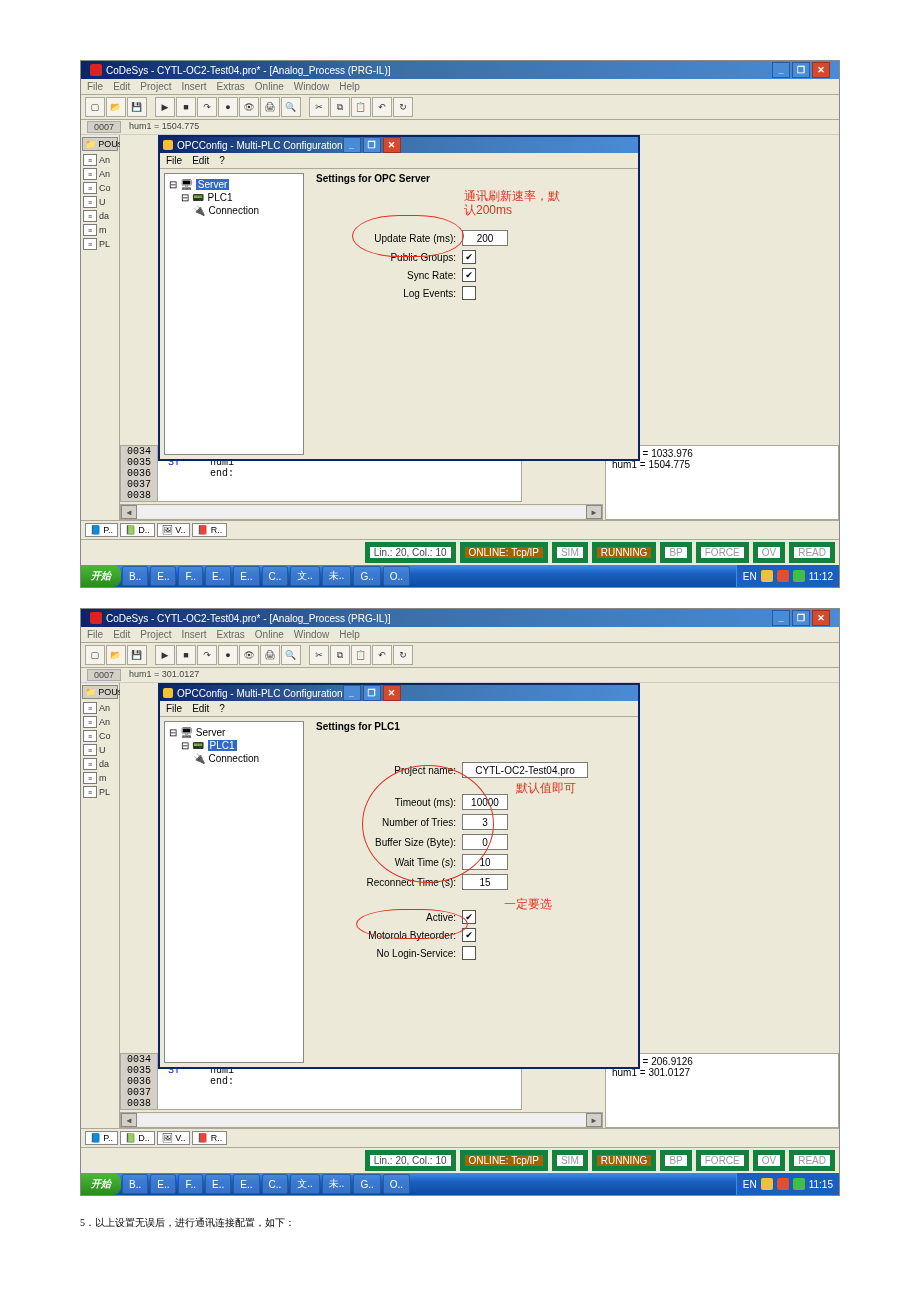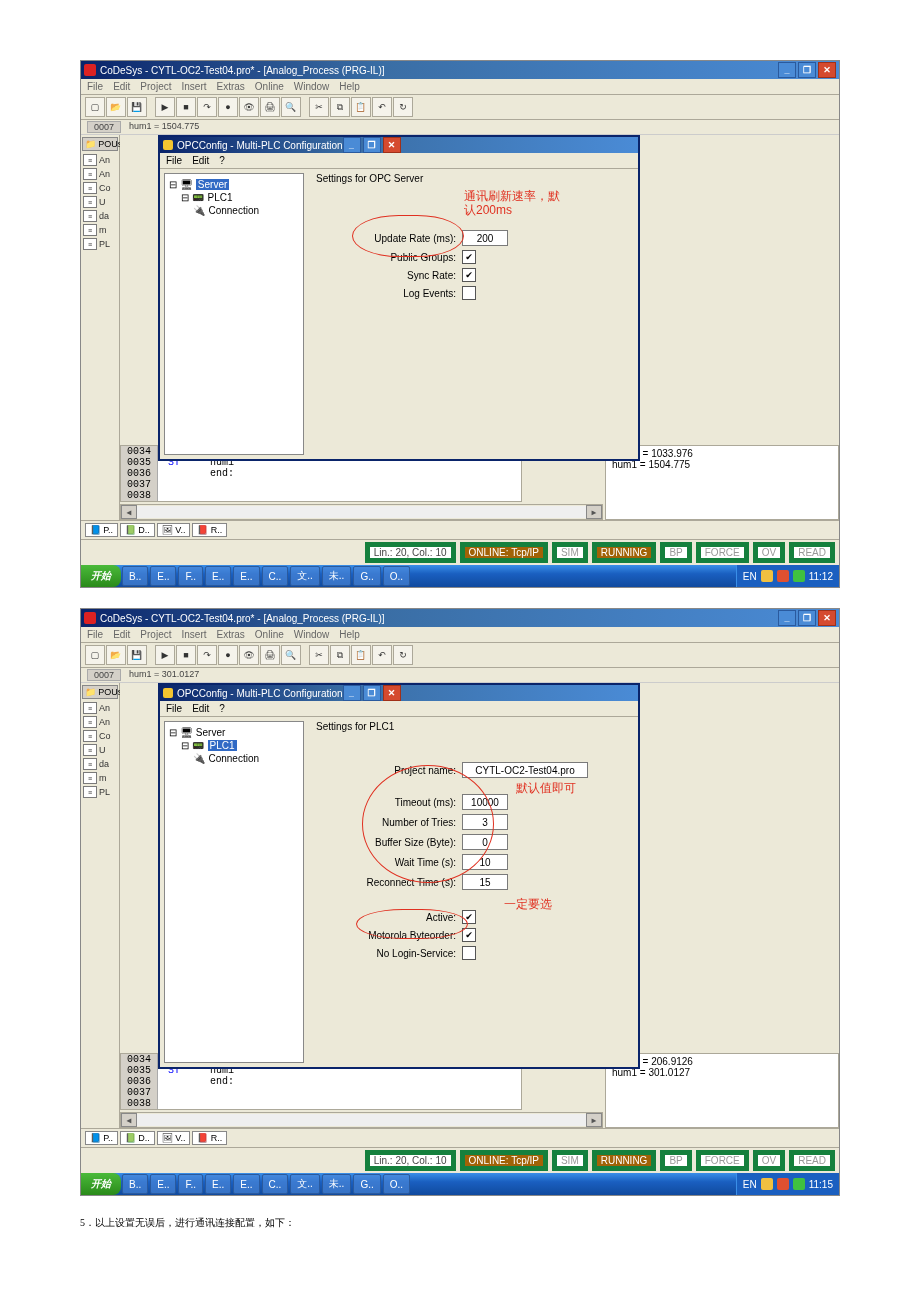--- a/index.html
+++ b/index.html
@@ -19,21 +19,21 @@
     position: relative;
     background: #ece9d8;
   }
   
   .titlebar {
     background: linear-gradient(to right, #0a246a, #3a6ea5 40%, #4a8bd6);
     color: #fff;
     display: flex;
     align-items: center;
     height: 18px;
-    padding: 0 3px;
+    padding: 0 9px;
     font-size: 10px;
   }
   .titlebar .tb-icon {
     width: 12px; height: 12px;
     background: #d22;
     margin-right: 4px;
     border-radius: 2px;
   }
   .titlebar .tb-text { flex: 1; white-space: nowrap; overflow: hidden; }
   .winbtns { display: flex; gap: 2px; }
@@ -156,21 +156,21 @@
   .opc-tree .indent1 { padding-left: 12px; }
   .opc-tree .indent2 { padding-left: 24px; }
   .sel-server { background: #316ac5; color: #fff; padding: 0 2px; }
   .sel-plc { background: #316ac5; color: #fff; padding: 0 2px; }
   .opc-form {
     flex: 1;
     padding: 4px 8px;
     font-size: 10px;
     position: relative;
   }
-  .opc-form-title { margin-bottom: 12px; }
+  .opc-form-title { margin-bottom: 12px; font-weight: bold; }
   .form-area {
     background: #ece9d8;
     padding: 30px 10px 10px 30px;
   }
   .frow {
     display: flex; align-items: center;
     gap: 6px;
     margin: 4px 0;
     font-size: 10px;
   }

